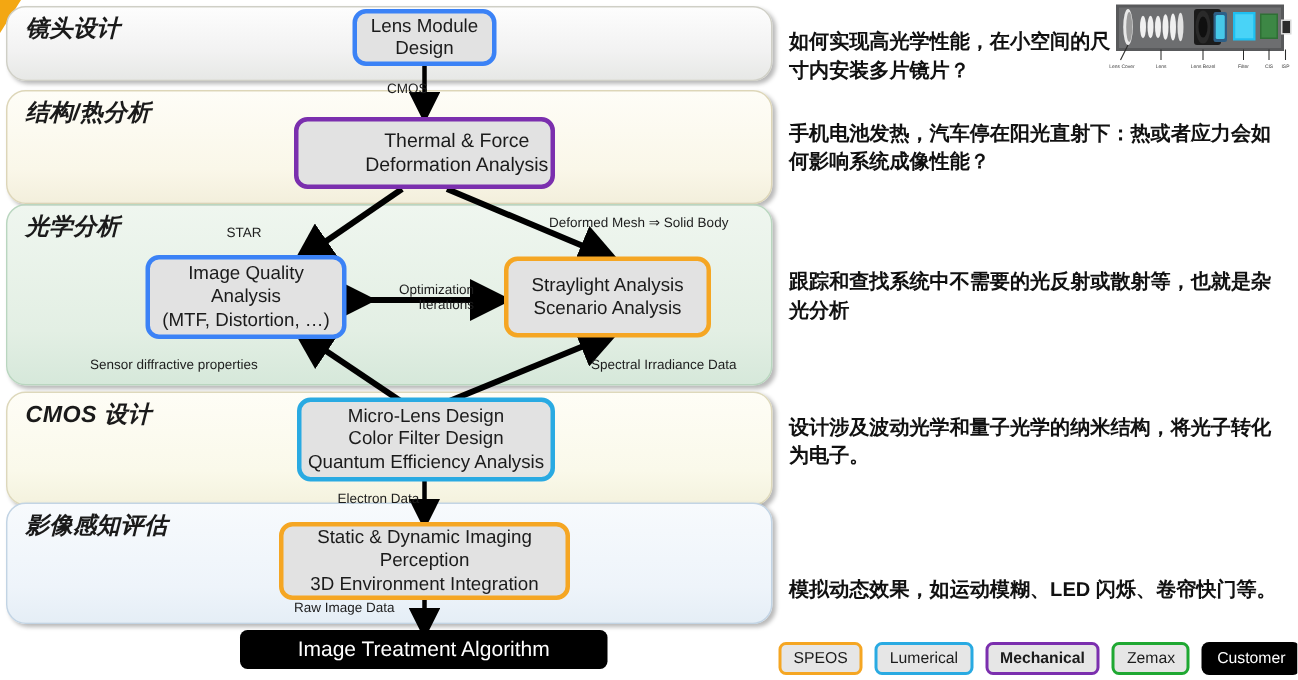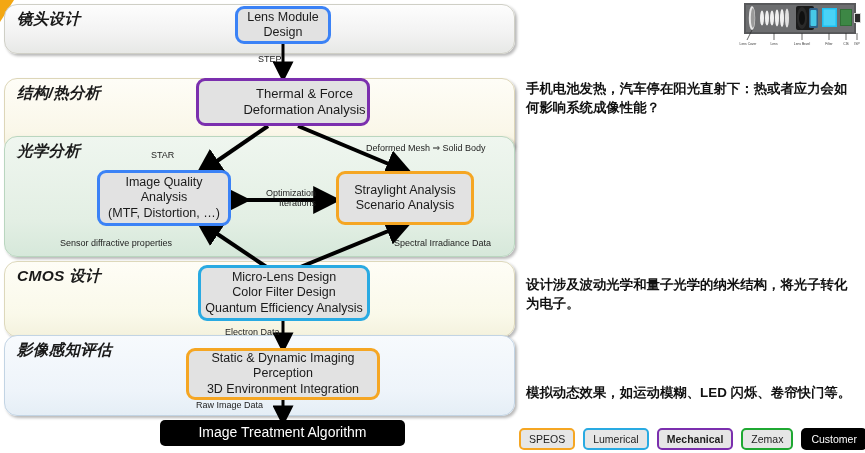--- a/index.html
+++ b/index.html
@@ -44,21 +44,21 @@
     left: 12px;
     top: 4px;
     font-size: 15.5px;
     font-weight: bold;
     font-style: italic;
     color: #1a1a1a;
     letter-spacing: 0.3px;
     white-space: nowrap;
   }
   .band1 { top: 4px;   height: 50px; background: linear-gradient(to bottom,#fdfdfd 0%,#f2f2f2 60%,#e7e8e6 100%); }
-  .band2 { top: 78px;  height: 76px; background: linear-gradient(to bottom,#fefdf7 0%,#faf7e9 70%,#f3efdc 100%); border-color:#ddd6b8;padding-left:31px;}
+  .band2 { top: 60px;  height: 76px; background: linear-gradient(to bottom,#fefdf7 0%,#faf7e9 70%,#f3efdc 100%); border-color:#ddd6b8;padding-left:31px;}
   .band3 { top: 136px; height: 121px; background: linear-gradient(to bottom,#eff6ef 0%,#e3efe4 70%,#d6e8da 100%); border-color:#b9d6bf;}
   .band4 { top: 261px; height: 76px; background: linear-gradient(to bottom,#fefdf6 0%,#faf9ea 70%,#f4f2de 100%); border-color:#ddd8bb;}
   .band5 { top: 335px; height: 81px; background: linear-gradient(to bottom,#f7fafd 0%,#eef4fa 70%,#e5eef6 100%); border-color:#c2d4e4;}
 
   
   .panel {
     position: absolute;
     left: 519px;
     width: 344px;
     border-radius: 12px;
@@ -169,22 +169,28 @@
   <div class="band band3">
     <div class="band-title">光学分析</div>
   </div>
   <div class="band band4">
     <div class="band-title">CMOS 设计</div>
   </div>
   <div class="band band5">
     <div class="band-title">影像感知评估</div>
   </div>
 
+  <div class="panel" style="top:4px;height:50px;">
+    <div class="panel-text" style="top:14px;width:215px;">如何实现高光学性能，在小空间的尺寸内安装多片镜片？</div>
+  </div>
   <div class="panel" style="top:62px;height:70px;">
     <div class="panel-text" style="top:17px;">手机电池发热，汽车停在阳光直射下：热或者应力会如何影响系统成像性能？</div>
+  </div>
+  <div class="panel" style="top:136px;height:121px;">
+    <div class="panel-text" style="top:42px;">跟踪和查找系统中不需要的光反射或散射等，也就是杂光分析</div>
   </div>
   <div class="panel" style="top:261px;height:66px;">
     <div class="panel-text" style="top:14px;">设计涉及波动光学和量子光学的纳米结构，将光子转化为电子。</div>
   </div>
   <div class="panel" style="top:335px;height:114px;">
     <div class="panel-text" style="top:48px;">模拟动态效果，如运动模糊、LED 闪烁、卷帘快门等。</div>
   </div>
 
   <svg class="module-fig" viewBox="0 0 124 48">
     <rect x="6" y="1" width="112" height="31" fill="#58595b"></rect>
@@ -278,21 +284,21 @@
   </div>
 
   <div class="fbox orange" style="left:186px; top:348px; width:194px; height:52px; font-size:12.5px;">
     <span>Static &amp; Dynamic Imaging<br>Perception<br>3D Environment Integration</span>
   </div>
 
   <div class="fbox black" style="left:160px; top:420px; width:245px; height:26px; font-size:14px;">
     <span>Image Treatment Algorithm</span>
   </div>
 
-  <div class="elabel" style="left:258px; top:54px;">STEP</div>
+  <div class="elabel" style="left:258px; top:54px;">CMOS</div>
   <div class="elabel" style="left:151px; top:150px;">STAR</div>
   <div class="elabel" style="left:366px; top:143px;">Deformed Mesh ⇒ Solid Body</div>
   <div class="elabel c" style="left:254px; top:188px; width:62px;">Optimization<br>Iterations</div>
   <div class="elabel" style="left:60px;  top:238px;">Sensor diffractive properties</div>
   <div class="elabel" style="left:394px; top:238px;">Spectral Irradiance Data</div>
   <div class="elabel" style="left:212px; top:327px;padding-left:13px;">Electron Data</div>
   <div class="elabel" style="left:196px; top:400px;">Raw Image Data</div>
 
   <div class="legend">
     <div class="chip orange">

